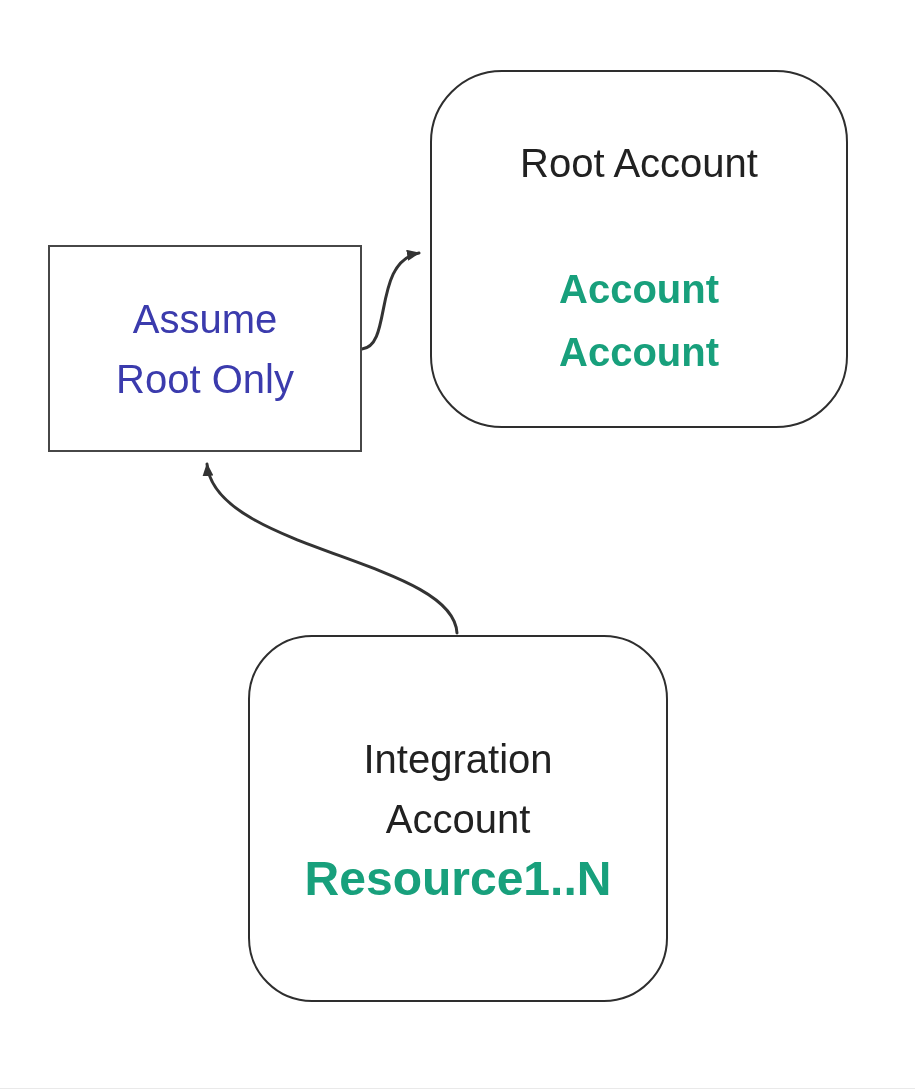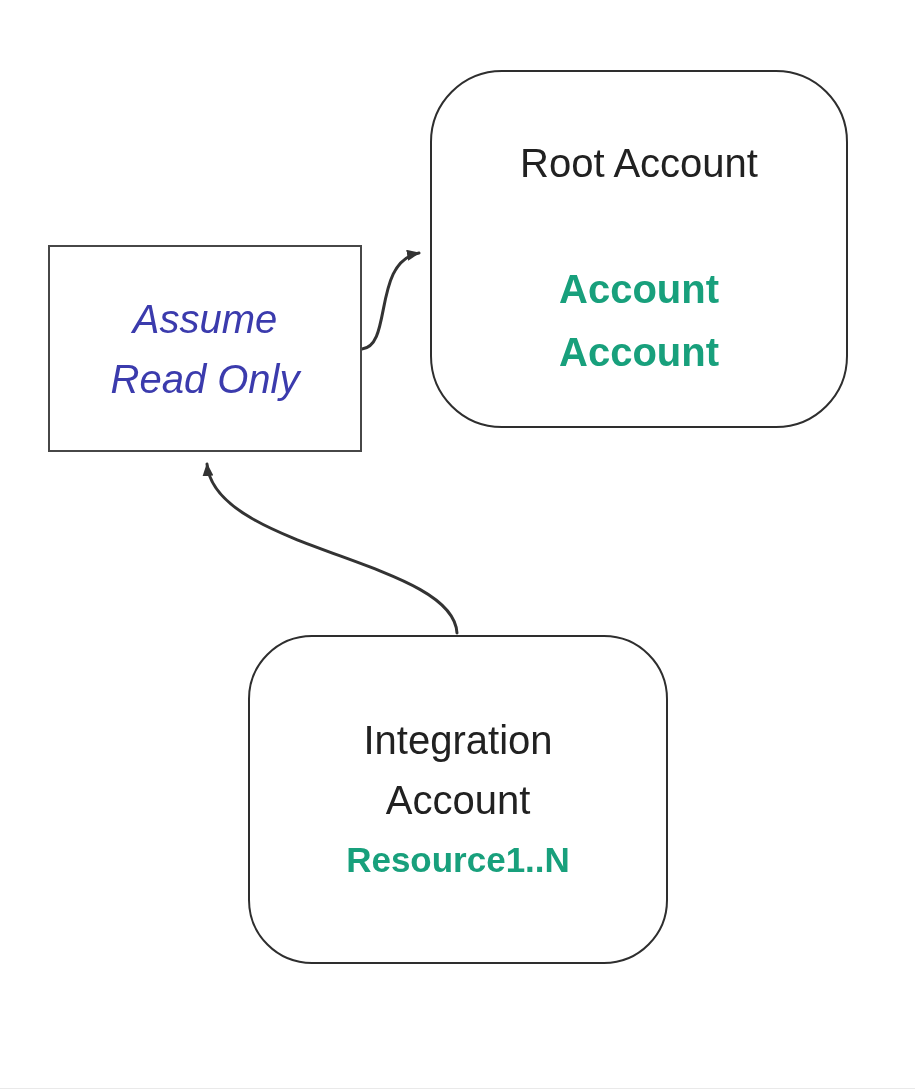--- a/index.html
+++ b/index.html
@@ -42,21 +42,20 @@
     align-items: center;
     text-align: center;
   }
   .node-assume {
     left: 48px; top: 245px;
     width: 314px; height: 207px;
     border: 2px solid #474747;
     justify-content: center;
   }
   .node-assume .line {
-    font-style: italic;
     font-size: 40px;
     line-height: 60px;
     color: var(--accent-blue);
   }
   .node-root {
     left: 430px; top: 70px;
     width: 418px; height: 358px;
     border: 2px solid var(--node-border);
     border-radius: 72px;
     text-align: right;
@@ -69,33 +68,33 @@
   }
   .node-root .action {
     margin-top: 63px;
     font-weight: bold;
     font-size: 40px;
     line-height: 63px;
     color: var(--accent-teal);
   }
   .node-integration {
     left: 248px; top: 635px;
-    width: 420px; height: 329px;
+    width: 420px; height: 367px;
     border: 2px solid var(--node-border);
     border-radius: 64px;
     justify-content: center;
   }
   .node-integration .title-line {
     font-size: 40px;
     line-height: 60px;
     color: var(--text-dark);
   }
   .node-integration .resource {
     font-weight: bold;
-    font-size: 35px;
+    font-size: 48px;
     line-height: 60px;
     color: var(--accent-teal);
   }
   .page-bottom-line {
     position: absolute;
     left: 0; right: 0; bottom: 3px;
     height: 0;
     border-top: 1px solid var(--page-divider);
   }
 </style>
@@ -109,21 +108,21 @@
       <marker id="arrow" markerUnits="userSpaceOnUse" markerWidth="14" markerHeight="11" refX="12" refY="5.5" orient="auto">
         <path class="arrowhead" d="M0,0 L13,5.5 L0,11 Z"></path>
       </marker>
     </defs>
     <path class="edge-path" d="M 362 349 C 393 346 372 262 419 253" marker-end="url(#arrow)"></path>
     <path class="edge-path" d="M 457 633 C 453 560 214 550 207 464" marker-end="url(#arrow)"></path>
   </svg>
 
   <div class="node node-assume">
     <div class="line">Assume</div>
-    <div class="line">Read Only</div>
+    <div class="line">Root Only</div>
   </div>
 
   <div class="node node-root">
     <div class="title">Root Account</div>
     <div class="action">
       <div>Account</div>
       <div>Account</div>
     </div>
   </div>
 

